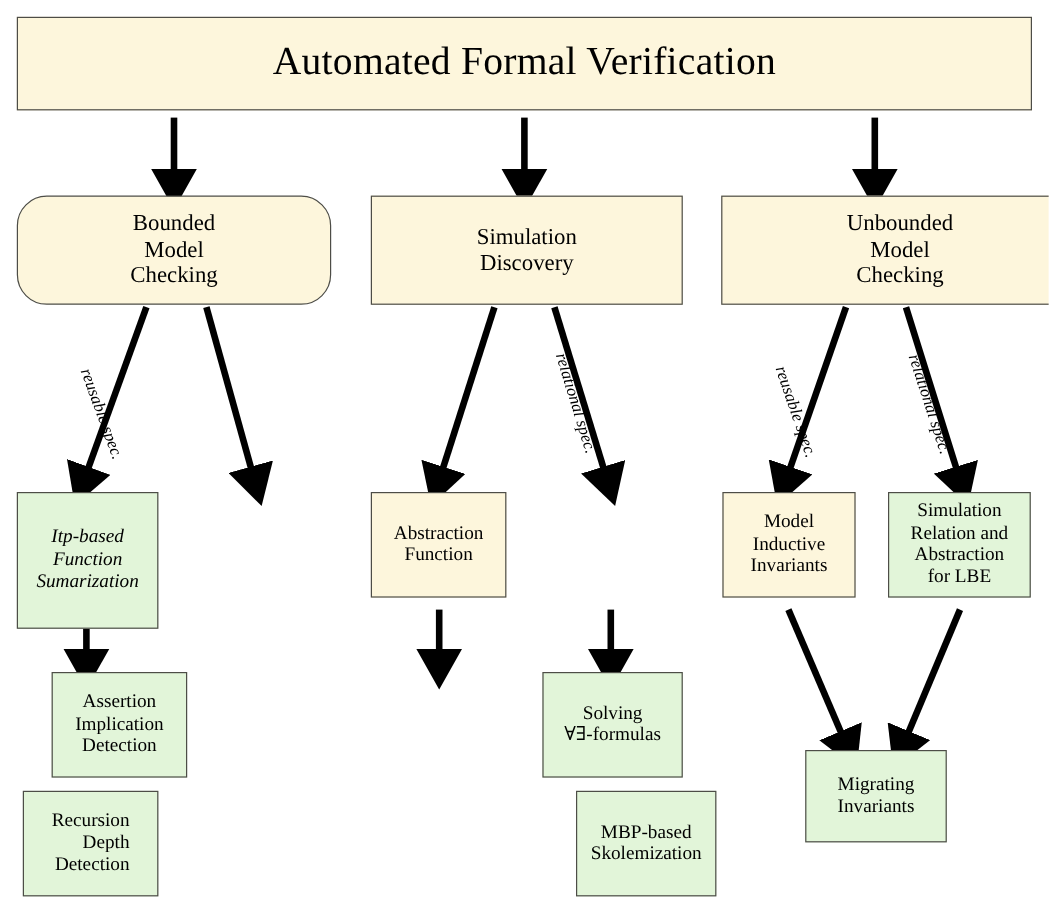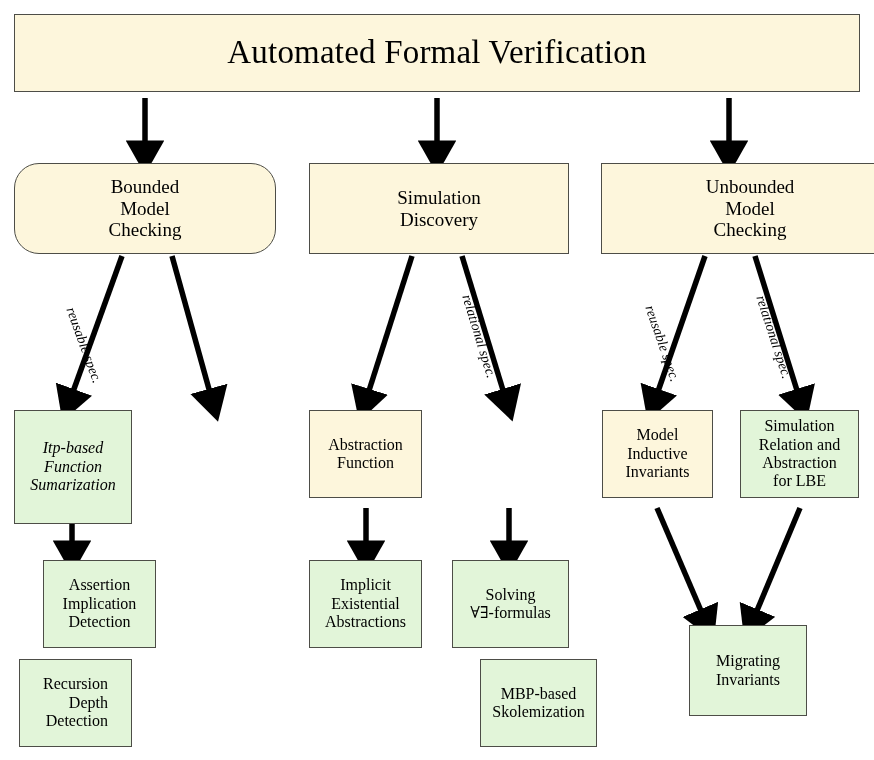--- a/index.html
+++ b/index.html
@@ -129,35 +129,32 @@
 Detection</div>
 
   <div class="node green leaf" style="left:19px; top:659px; width:113px; height:88px;text-align:right;">Recursion
 Depth
 Detection</div>
 
   <div class="node cream leaf" style="left:309px; top:410px; width:113px; height:88px;">Abstraction
 Function</div>
 
 
-  <div class="node green leaf" style="left:309px; top:560px; width:113px; height:88px;">Implicit
-Existential
-Abstractions</div>
 
   <div class="node green leaf" style="left:452px; top:560px; width:117px; height:88px;">Solving
 ∀∃-formulas</div>
 
   <div class="node green leaf" style="left:480px; top:659px; width:117px; height:88px;">MBP-based
 Skolemization</div>
 
   <div class="node cream leaf" style="left:602px; top:410px; width:111px; height:88px;">Model
 Inductive
 Invariants</div>
 
   <div class="node green leaf" style="left:740px; top:410px; width:119px; height:88px;">Simulation
 Relation and
 Abstraction
 for LBE</div>
 
-  <div class="node green leaf" style="left:689px; top:625px; width:118px; height:91px;">Migrating
+  <div class="node green leaf" style="left:671px; top:625px; width:118px; height:77px;">Migrating
 Invariants</div>
 
 </div>
 
 </body></html>

